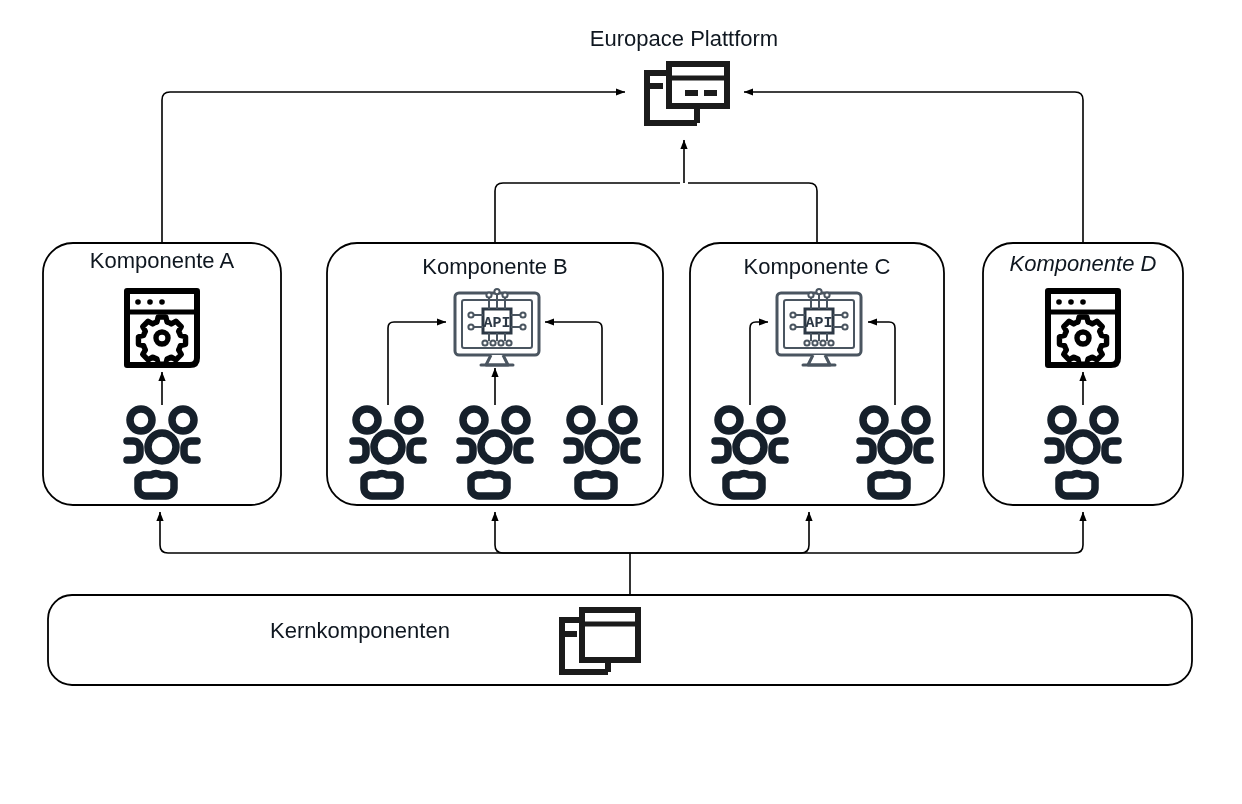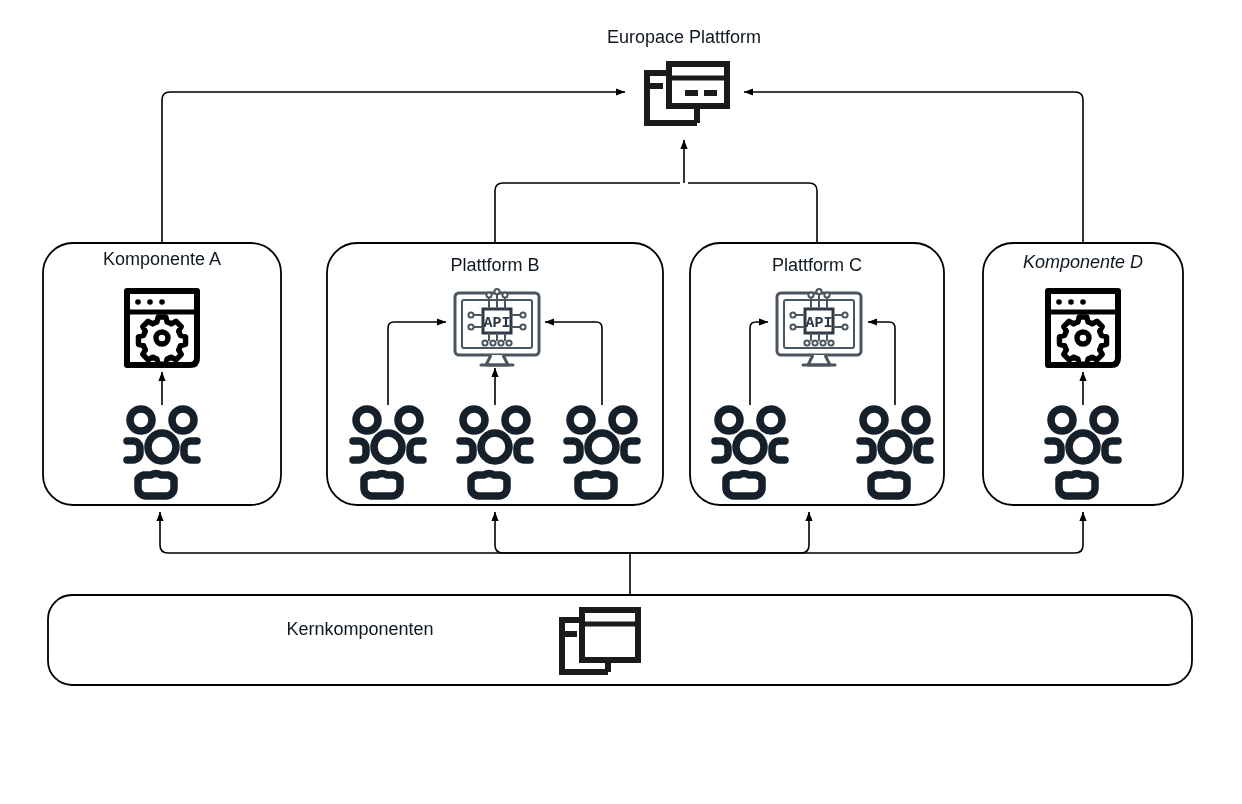--- a/index.html
+++ b/index.html
@@ -8,21 +8,21 @@
     font-family:"Liberation Sans","DejaVu Sans",sans-serif;
     color:#000;overflow:hidden;position:relative;
   }
   #stage{position:absolute;left:0;top:0;width:1242px;height:804px;}
   svg.layer{position:absolute;left:0;top:0;width:1242px;height:804px;}
   .edge{fill:none;stroke:#000000;stroke-width:1.6;}
   .boxline{fill:#ffffff;stroke:#000000;stroke-width:1.8;}
   .lbl{
     position:absolute;
     font-family:"Liberation Sans","DejaVu Sans",sans-serif;
-    font-size:18px;color:#0f1720;white-space:nowrap;
+    font-size:22px;color:#0f1720;white-space:nowrap;
     text-align:center;line-height:1;
   }
   .lbl.center{transform:translateX(-50%);}
 </style>
 </head>
 <body>
 
 <div id="stage">
 
   <svg class="layer" viewBox="0 0 1242 804">
@@ -248,21 +248,21 @@
         <circle cx="38" cy="44" r="14"></circle>
         <path d="M20,72 h7 a10,10 0 0 1 10,0 h7 a10,10 0 0 1 6,4 v9 a8,8 0 0 1 -8,8 h-20 a8,8 0 0 1 -8,-8 v-9 a10,10 0 0 1 6,-4 z"></path>
       </g>
     </g>
   </svg>
 
   <div class="lbl center" style="left:684px;top:28px;">Europace Plattform</div>
 
   <div class="lbl center" style="left:162px;top:250px;">Komponente A</div>
 
-  <div class="lbl center" style="left:495px;top:256px;">Plattform B</div>
-
-  <div class="lbl center" style="left:817px;top:256px;">Plattform C</div>
+  <div class="lbl center" style="left:495px;top:256px;">Komponente B</div>
+
+  <div class="lbl center" style="left:817px;top:256px;">Komponente C</div>
 
   <div class="lbl center" style="left:1083px;top:253px;font-style:italic;">Komponente D</div>
 
   <div class="lbl center" style="left:360px;top:620px;">Kernkomponenten</div>
 
 </div>
 
 </body></html>

